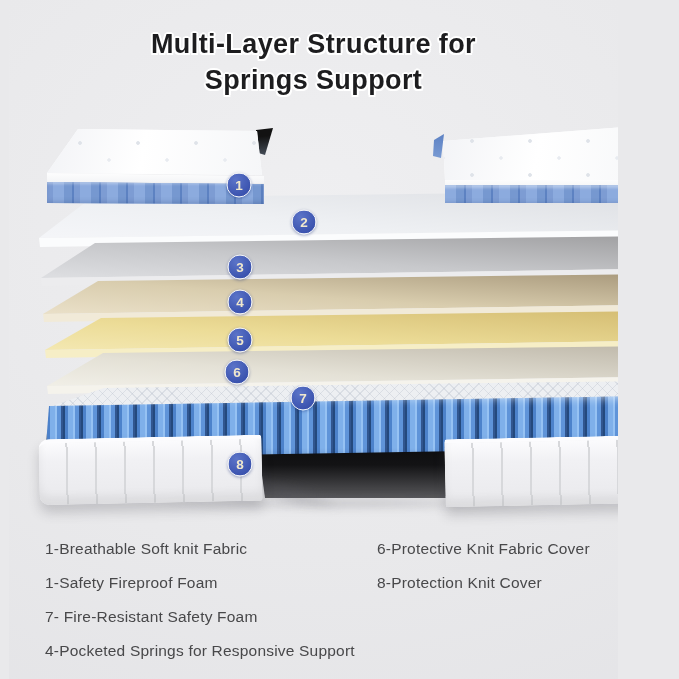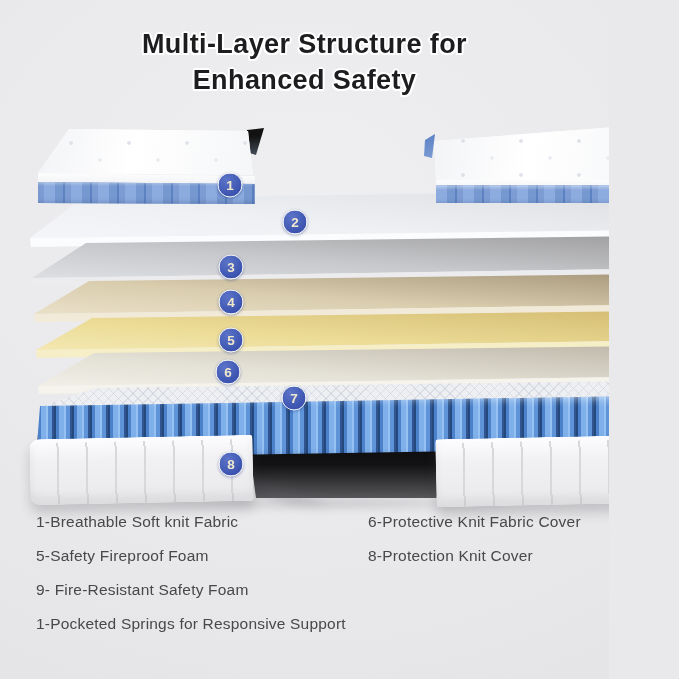--- a/index.html
+++ b/index.html
@@ -1,19 +1,20 @@
 <!DOCTYPE html>
 <html><head>
 <meta charset="utf-8">
 <style>
   html,body{margin:0;padding:0;background:#e9e9eb;}
   .stage{
     position:relative;width:609px;height:679px;overflow:hidden;
     font-family:"Liberation Sans",sans-serif;
     background:radial-gradient(120% 90% at 50% 32%, #efeff1 0%, #e9e9eb 55%, #e3e3e6 100%);
+    margin-left:9px;
   }
   
   .title{
     position:absolute;top:26px;left:0;width:100%;text-align:center;
     font-size:27px;line-height:36px;font-weight:700;color:#1d1d1f;letter-spacing:.4px;
     text-shadow:2px 0 0 #fff,-2px 0 0 #fff,0 2px 0 #fff,0 -2px 0 #fff,
       1.5px 1.5px 0 #fff,-1.5px 1.5px 0 #fff,1.5px -1.5px 0 #fff,-1.5px -1.5px 0 #fff;
   }
   
   .pc{position:absolute;}
@@ -64,36 +65,36 @@
   
   .badge{
     position:absolute;width:23px;height:23px;border-radius:50%;
     transform:translate(-50%,-50%);
     display:flex;align-items:center;justify-content:center;
     font-weight:700;font-size:13.5px;
     border:1.5px solid #f2f3f7;
     box-shadow:0 1px 3px rgba(30,50,120,.4);
   }
   
-  .legend-col{position:absolute;top:514px;}
+  .legend-col{position:absolute;top:541px;}
   .legend-col .legend-item{
     height:15px;line-height:15px;margin-bottom:19px;
     font-size:15.5px;color:#48484a;letter-spacing:.2px;white-space:nowrap;
   }
   #legend-left{left:36px;}
   #legend-right{left:368px;}
 </style>
 </head>
 <body>
 
 <div class="stage">
 
   <div class="title">
     <div>Multi-Layer Structure for</div>
-    <div>Enhanced Safety</div>
+    <div>Springs Support</div>
   </div>
 
   <div class="pc" style="left:28px;top:191px;width:632px;height:49px;
               clip-path:polygon(54px 7px,626px 0px,610px 39px,2px 47px);
               background:linear-gradient(186deg,#dfe1e5 10%,#eef0f3 60%,#f4f5f8 95%);"></div>
   <div class="pc edge" style="left:28px;top:228px;width:632px;height:22px;
               clip-path:polygon(2px 10px,610px 2px,611px 10px,3px 19px);"></div>
 
   <div class="pc" style="left:30px;top:236px;width:625px;height:43px;
               clip-path:polygon(56px 7px,620px 0px,603px 33px,2px 42px);
@@ -162,22 +163,22 @@
       <div class="badge" style="left: 231px; top: 267px; background: radial-gradient(circle at 35% 28%, rgb(91, 116, 200), rgb(58, 82, 174) 75%); color: rgb(240, 232, 205);">3</div>
       <div class="badge" style="left: 231px; top: 302px; background: radial-gradient(circle at 35% 28%, rgb(91, 116, 200), rgb(58, 82, 174) 75%); color: rgb(240, 232, 205);">4</div>
       <div class="badge" style="left: 231px; top: 340px; background: radial-gradient(circle at 35% 28%, rgb(91, 116, 200), rgb(58, 82, 174) 75%); color: rgb(240, 232, 205);">5</div>
       <div class="badge" style="left: 228px; top: 372px; background: radial-gradient(circle at 35% 28%, rgb(91, 116, 200), rgb(58, 82, 174) 75%); color: rgb(240, 232, 205);">6</div>
       <div class="badge" style="left: 294px; top: 398px; background: radial-gradient(circle at 35% 28%, rgb(91, 116, 200), rgb(58, 82, 174) 75%); color: rgb(240, 232, 205);">7</div>
       <div class="badge" style="left: 231px; top: 464px; background: radial-gradient(circle at 35% 28%, rgb(91, 116, 200), rgb(58, 82, 174) 75%); color: rgb(240, 232, 205);">8</div>
     </div>
 
   <div class="legend-col" id="legend-left">
       <div class="legend-item">1-Breathable Soft knit Fabric</div>
-      <div class="legend-item">5-Safety Fireproof Foam</div>
-      <div class="legend-item">9- Fire-Resistant Safety Foam</div>
-      <div class="legend-item">1-Pocketed Springs for Responsive Support</div>
+      <div class="legend-item">1-Safety Fireproof Foam</div>
+      <div class="legend-item">7- Fire-Resistant Safety Foam</div>
+      <div class="legend-item">4-Pocketed Springs for Responsive Support</div>
     </div>
   <div class="legend-col" id="legend-right">
       <div class="legend-item">6-Protective Knit Fabric Cover</div>
       <div class="legend-item">8-Protection Knit Cover</div>
     </div>
 
 </div>
 
 </body></html>

